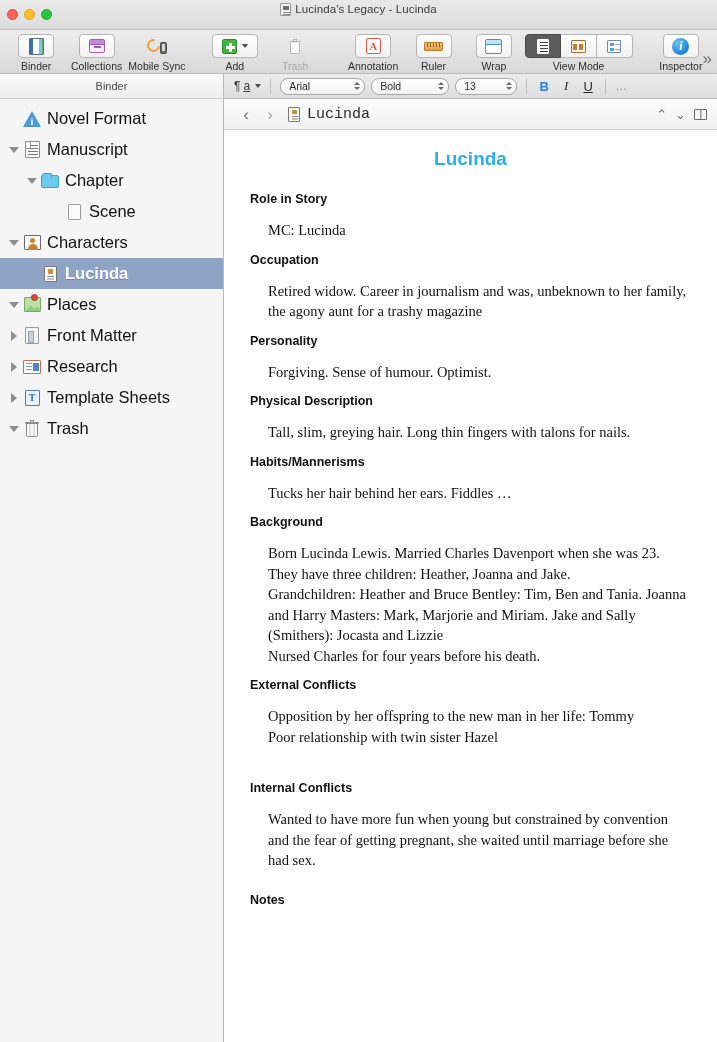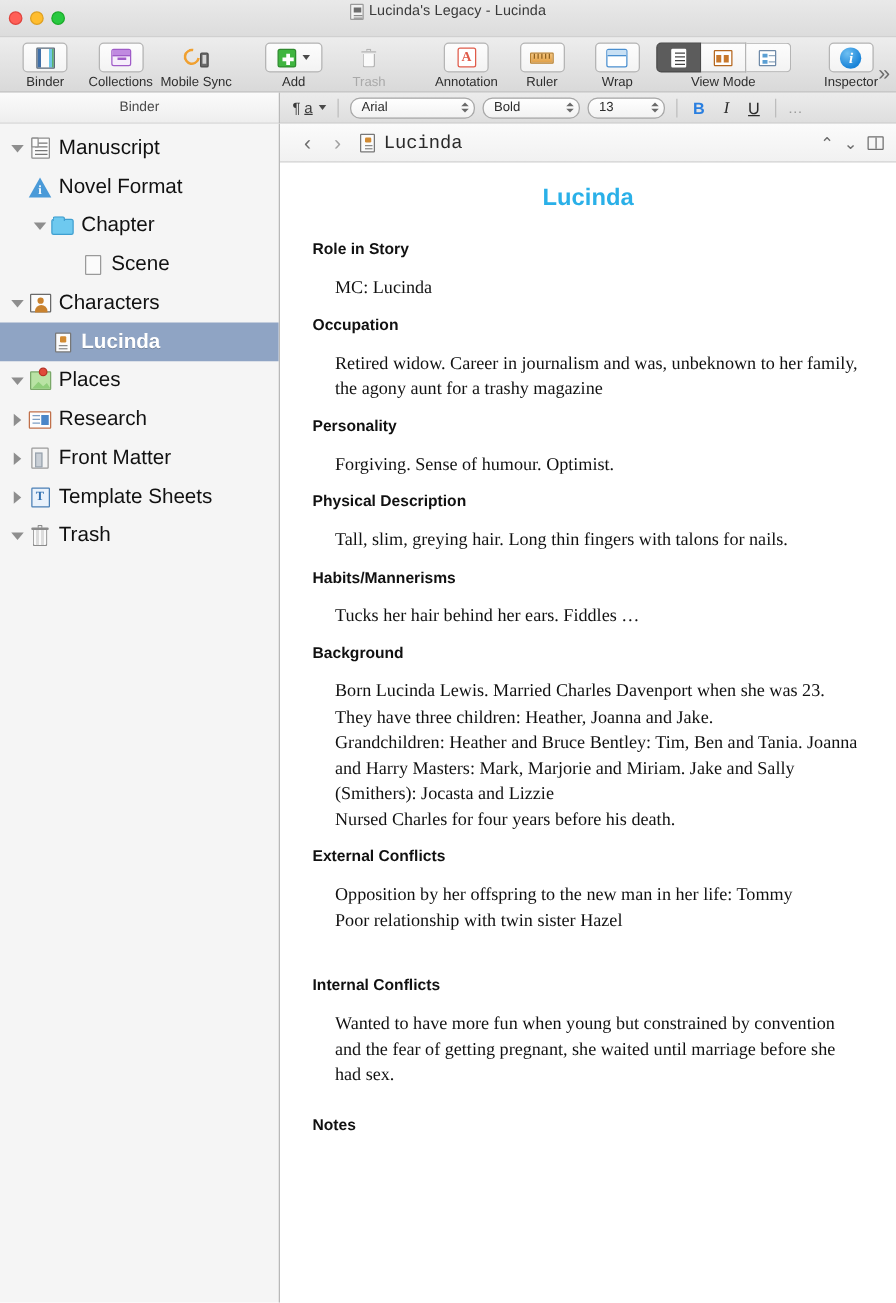--- a/index.html
+++ b/index.html
@@ -228,21 +228,21 @@
   .para-style .ul { text-decoration: underline; }
   .fb-sep { width:1px; height:15px; background:#bdbdbd; margin:0 3px; }
   .fsel {
     height: 17px; border:1px solid #a8a8a8; border-radius: 8px;
     background: linear-gradient(#ffffff,#f2f2f2);
     display:flex; align-items:center;
     font-size:10.5px; color:#2c2c2c;
     padding: 0 2px 0 8px;
   }
   .fsel .val { flex:1; white-space:nowrap; overflow:hidden; }
-  .fsel.font { width: 100px; }
+  .fsel.font { width: 85px; }
   .fsel.style { width: 78px; }
   .fsel.size { width: 62px; }
   .stepper {
     width:11px; height:13px; display:flex; flex-direction:column;
     align-items:center; justify-content:center; margin-left:2px; flex:none;
   }
   .stepper .up, .stepper .dn {
     width:0;height:0;border-left:3px solid transparent;border-right:3px solid transparent;
   }
   .stepper .up { border-bottom:3.5px solid #6a6a6a; margin-bottom:1.5px; }
@@ -606,38 +606,38 @@
     <div class="fb-btn unl">U</div>
     <div class="fb-sep"></div>
     <div class="fb-more">…</div>
   </div>
 </div>
 
 <div class="body">
 
   <div class="binder">
 
+    <div class="row ind0">
+      <span class="disc"></span>
+      <span class="bicon">
+          <span class="bi-warn"></span>
+        </span>
+      <span class="rlabel">Novel Format</span>
+    </div>
+
     <div class="row ind1">
       <span class="disc">
           <span class="tri-dn"></span>
         </span>
       <span class="bicon">
           <span class="bi-ms"></span>
         </span>
       <span class="rlabel">Manuscript</span>
     </div>
 
-    <div class="row ind0">
-      <span class="disc"></span>
-      <span class="bicon">
-          <span class="bi-warn"></span>
-        </span>
-      <span class="rlabel">Novel Format</span>
-    </div>
-
     <div class="row ind2">
       <span class="disc">
           <span class="tri-dn"></span>
         </span>
       <span class="bicon">
           <span class="bi-folder"></span>
         </span>
       <span class="rlabel">Chapter</span>
     </div>
 
@@ -677,33 +677,33 @@
           </span>
         </span>
       <span class="rlabel">Places</span>
     </div>
 
     <div class="row ind1">
       <span class="disc">
           <span class="tri-rt"></span>
         </span>
       <span class="bicon">
-          <span class="bi-research"></span>
-        </span>
-      <span class="rlabel">Research</span>
+          <span class="bi-front"></span>
+        </span>
+      <span class="rlabel">Front Matter</span>
     </div>
 
     <div class="row ind1">
       <span class="disc">
           <span class="tri-rt"></span>
         </span>
       <span class="bicon">
-          <span class="bi-front"></span>
-        </span>
-      <span class="rlabel">Front Matter</span>
+          <span class="bi-research"></span>
+        </span>
+      <span class="rlabel">Research</span>
     </div>
 
     <div class="row ind1">
       <span class="disc">
           <span class="tri-rt"></span>
         </span>
       <span class="bicon">
           <span class="bi-tmpl">T</span>
         </span>
       <span class="rlabel">Template Sheets</span>

